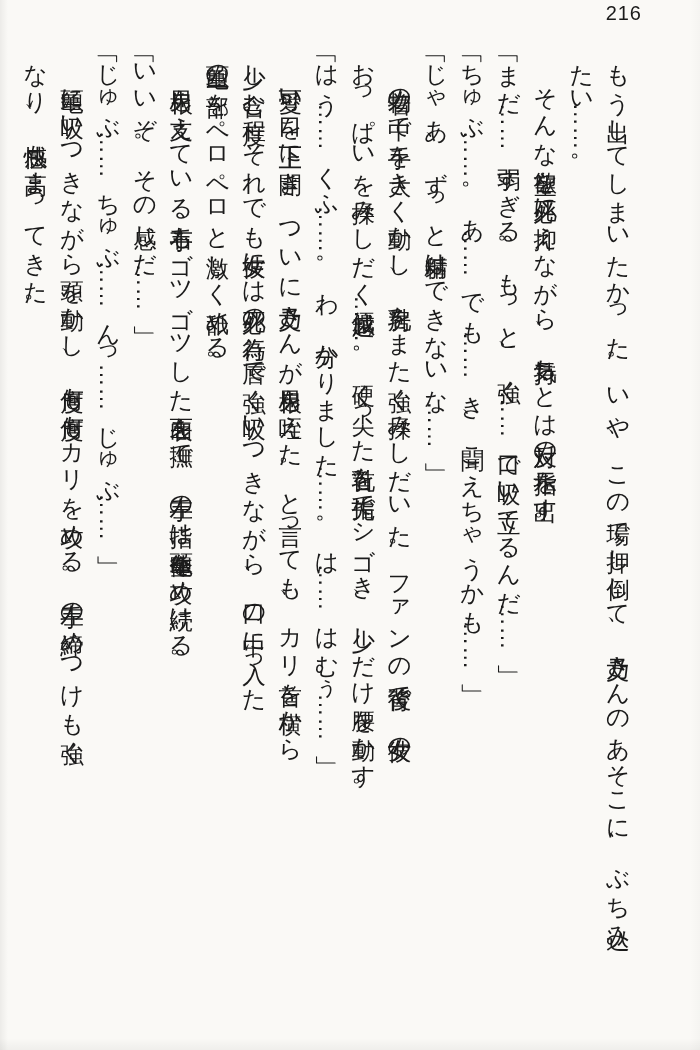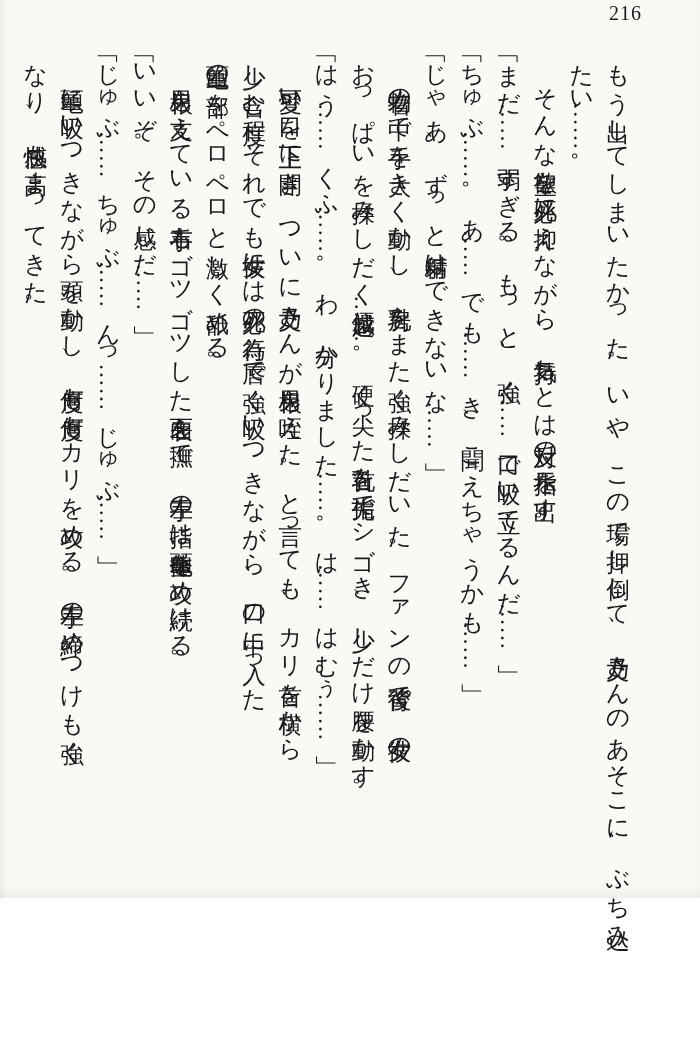--- a/index.html
+++ b/index.html
@@ -9,28 +9,28 @@
   html, body {
     margin: 0;
     padding: 0;
     width: 700px;
     height: 1050px;
     overflow: hidden;
   }
   .page {
     position: relative;
     width: 700px;
-    height: 898px;
+    height: 1050px;
     background:
       linear-gradient(90deg, rgba(0,0,0,0.055), rgba(0,0,0,0) 8px),
       linear-gradient(0deg, rgba(0,0,0,0.045), rgba(0,0,0,0) 12px),
       linear-gradient(270deg, rgba(0,0,0,0.02), rgba(0,0,0,0) 10px),
       var(--bg);
     color: var(--ink);
-    font-family: Liberation Serif, serif;
+    font-family: Liberation Sans, sans-serif;
   }
   .page-number {
     position: absolute;
     top: 2px;
     right: 58px;
     font-size: 20px;
     letter-spacing: 1px;
     color: var(--ink);
   }
   .text-area {

